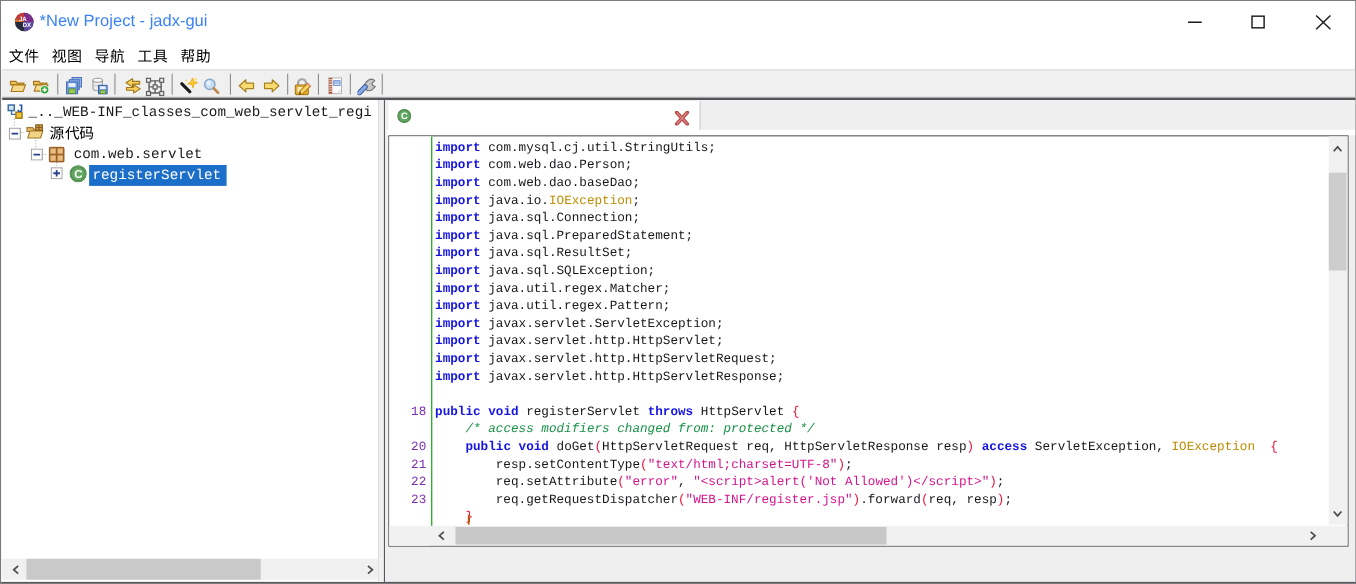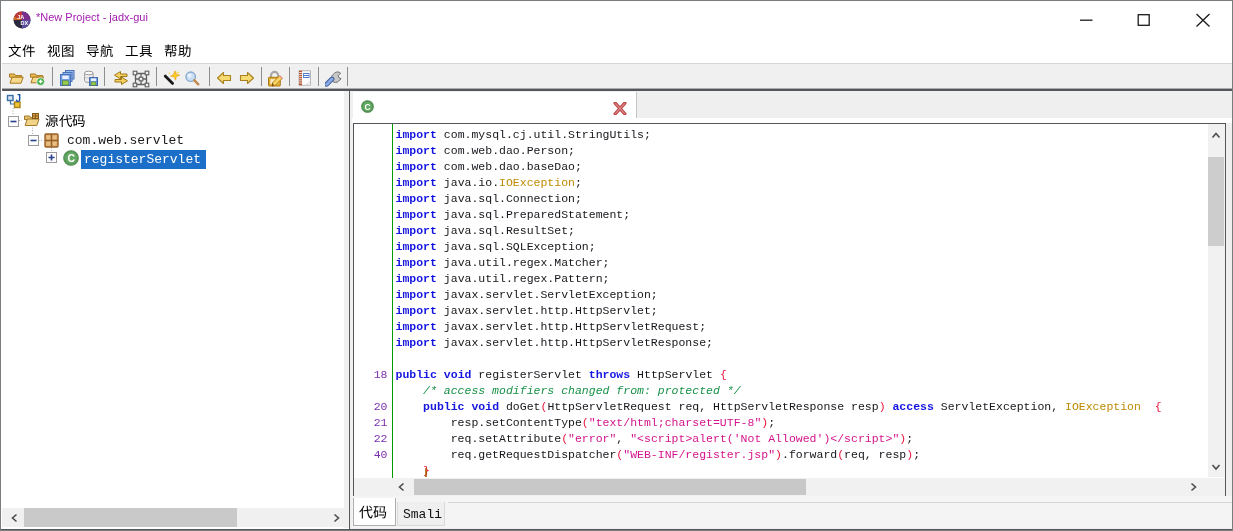--- a/index.html
+++ b/index.html
@@ -1,21 +1,21 @@
 <!DOCTYPE html>
 <html><head><meta charset="utf-8"><style>
 * { margin:0; padding:0; box-sizing:border-box; }
 html,body { width:1233px; height:531px; overflow:hidden; }
 body { position:relative; font-family:"Liberation Sans",sans-serif; background:#fff; border:1px solid #7A7D80; }
 .abs { position:absolute; }
 svg.cj { display:inline-block; vertical-align:top; }
 
 #title { position:absolute; left:0; top:0; width:100%; height:37px; background:#fff; }
 #title .logo { position:absolute; left:12px; top:10px; }
-#title .t { position:absolute; left:35px; top:10px; font-size:11px; color:#a21caf; }
+#title .t { position:absolute; left:35px; top:10px; font-size:15px; color:#3b82f6; }
 .wbtn { position:absolute; top:0; }
 
 #menu { position:absolute; left:0; top:37px; width:100%; height:25px; background:#fff; }
 .mi { position:absolute; top:6px; }
 .mi svg { margin-right:0.5px; }
 
 #tbar { position:absolute; left:1px; top:62px; width:1231px; height:26px; background:#F0F0F0; border-top:1px solid #D6D6D6; border-bottom:1px solid #ACACAC; }
 .ticon { position:absolute; top:6px; width:16px; height:16px; }
 .tsep { position:absolute; top:3px; height:19px; width:1px; background:#8E8E8E; }
 #mainbrd { position:absolute; left:1px; top:88px; width:1231px; height:2px; background:#53565A; }
@@ -213,20 +213,21 @@
  <svg class="abs" width="60" height="80" style="left:0;top:0">
    <path d="M11 17 V 24 M11 28 V 31 M17 29.5 H 20" stroke="#A8A8A8" stroke-width="1" stroke-dasharray="1 1.6" fill="none"></path>
    <path d="M30.5 34 V 44 M36.5 49.5 H 40 M49.5 54 V 60" stroke="#A8A8A8" stroke-width="1" stroke-dasharray="1 1.6" fill="none"></path>
  </svg>
  <div class="trow" style="left:4px;top:2px"><svg width="17" height="16" viewBox="0 0 17 16">
         <path d="M4.5 7.5 v3.5 h4" fill="none" stroke="#3A6EA5" stroke-width="1.2"></path>
         <rect x="1.5" y="2.5" width="5.5" height="5" fill="#D6E4F2" stroke="#3A6EA5" stroke-width="1.4"></rect>
         <rect x="8.5" y="9" width="5.5" height="5.5" fill="#F2C335" stroke="#A8821E" stroke-width="1.4"></rect>
         <text x="9.5" y="8.5" font-family="Liberation Sans" font-size="10" font-weight="bold" fill="#1A4FA8">J</text>
       </svg></div>
+ <div class="trow" style="left:24px;top:3px">_.._WEB-INF_classes_com_web_servlet_regi</div>
  <div class="trow" style="left:6px;top:24.5px"><svg width="11" height="11" viewBox="0 0 11 11">
         <rect x="0.5" y="0.5" width="10" height="10" fill="#FDFDFD" stroke="#9A9A9A"></rect>
         <path d="M2.5 5.5h6" stroke="#27408B" stroke-width="1.6"></path>
       </svg></div>
  <div class="trow" style="left:21px;top:21px"><svg width="17" height="16" viewBox="0 0 17 16">
         <path d="M1.5 4h5.2l1 1.6h6.3v2H1.5z" fill="#E8C06A" stroke="#A07828" stroke-width="1"></path>
         <path d="M2.2 13.5 L4.2 7 H16 L13.8 13.5 Z" fill="#F2D488" stroke="#A07828" stroke-width="1" stroke-linejoin="round"></path>
         <rect x="9.5" y="1.5" width="6" height="5" fill="#D8A048" stroke="#805818" stroke-width="1"></rect>
         <path d="M12.5 1.5v5M9.5 4h6" stroke="#805818" stroke-width="0.9"></path>
       </svg></div>
@@ -285,21 +286,21 @@
           </svg></div>
   </div>
  </div>
  <div id="cstrip"></div>
  <div id="spane">
    <div id="gutter">
         <div class="gn" style="top:242.5px">18</div>
         <div class="gn" style="top:274.5px">20</div>
         <div class="gn" style="top:290.5px">21</div>
         <div class="gn" style="top:306.5px">22</div>
-        <div class="gn" style="top:322.5px">40</div>
+        <div class="gn" style="top:322.5px">23</div>
       </div>
    <div id="codewrap">
         <div id="code"><b>import</b> com.mysql.cj.util.StringUtils;
 <b>import</b> com.web.dao.Person;
 <b>import</b> com.web.dao.baseDao;
 <b>import</b> java.io.<i class="e">IOException</i>;
 <b>import</b> java.sql.Connection;
 <b>import</b> java.sql.PreparedStatement;
 <b>import</b> java.sql.ResultSet;
 <b>import</b> java.sql.SQLException;
@@ -333,26 +334,13 @@
    <div id="hsb">
      <svg class="chev" style="left:43.5px;top:3.8px" width="10" height="10">
           <path d="M6.5 1.5 L2.5 5 L6.5 8.5" stroke="#4D4D4D" stroke-width="1.6" fill="none"></path>
         </svg>
      <div class="thumb" style="left:60px;top:0.5px;width:392px;height:16.5px;background:#C8C8C8"></div>
      <svg class="chev" style="left:834px;top:3.8px" width="10" height="10">
           <path d="M3.5 1.5 L7.5 5 L3.5 8.5" stroke="#4D4D4D" stroke-width="1.6" fill="none"></path>
         </svg>
    </div>
  </div>
- <div id="btabs">
-   <div id="btabline"></div>
-   <div id="btab1">
-        <span style="position:absolute;left:5.5px;top:6.5px"><svg class="cj" width="14" height="14" viewBox="0 -880 1000 1000">
-            <use href="#gdai" transform="scale(1,-1)" fill="#000"></use>
-          </svg><svg class="cj" width="14" height="14" viewBox="0 -880 1000 1000">
-            <use href="#gma" transform="scale(1,-1)" fill="#000"></use>
-          </svg></span>
-      </div>
-   <div id="btab2">
-        <span style="position:absolute;left:5.5px;top:5px">Smali</span>
-      </div>
- </div>
 </div>
 <div id="botbrd"></div>
 </body></html>

